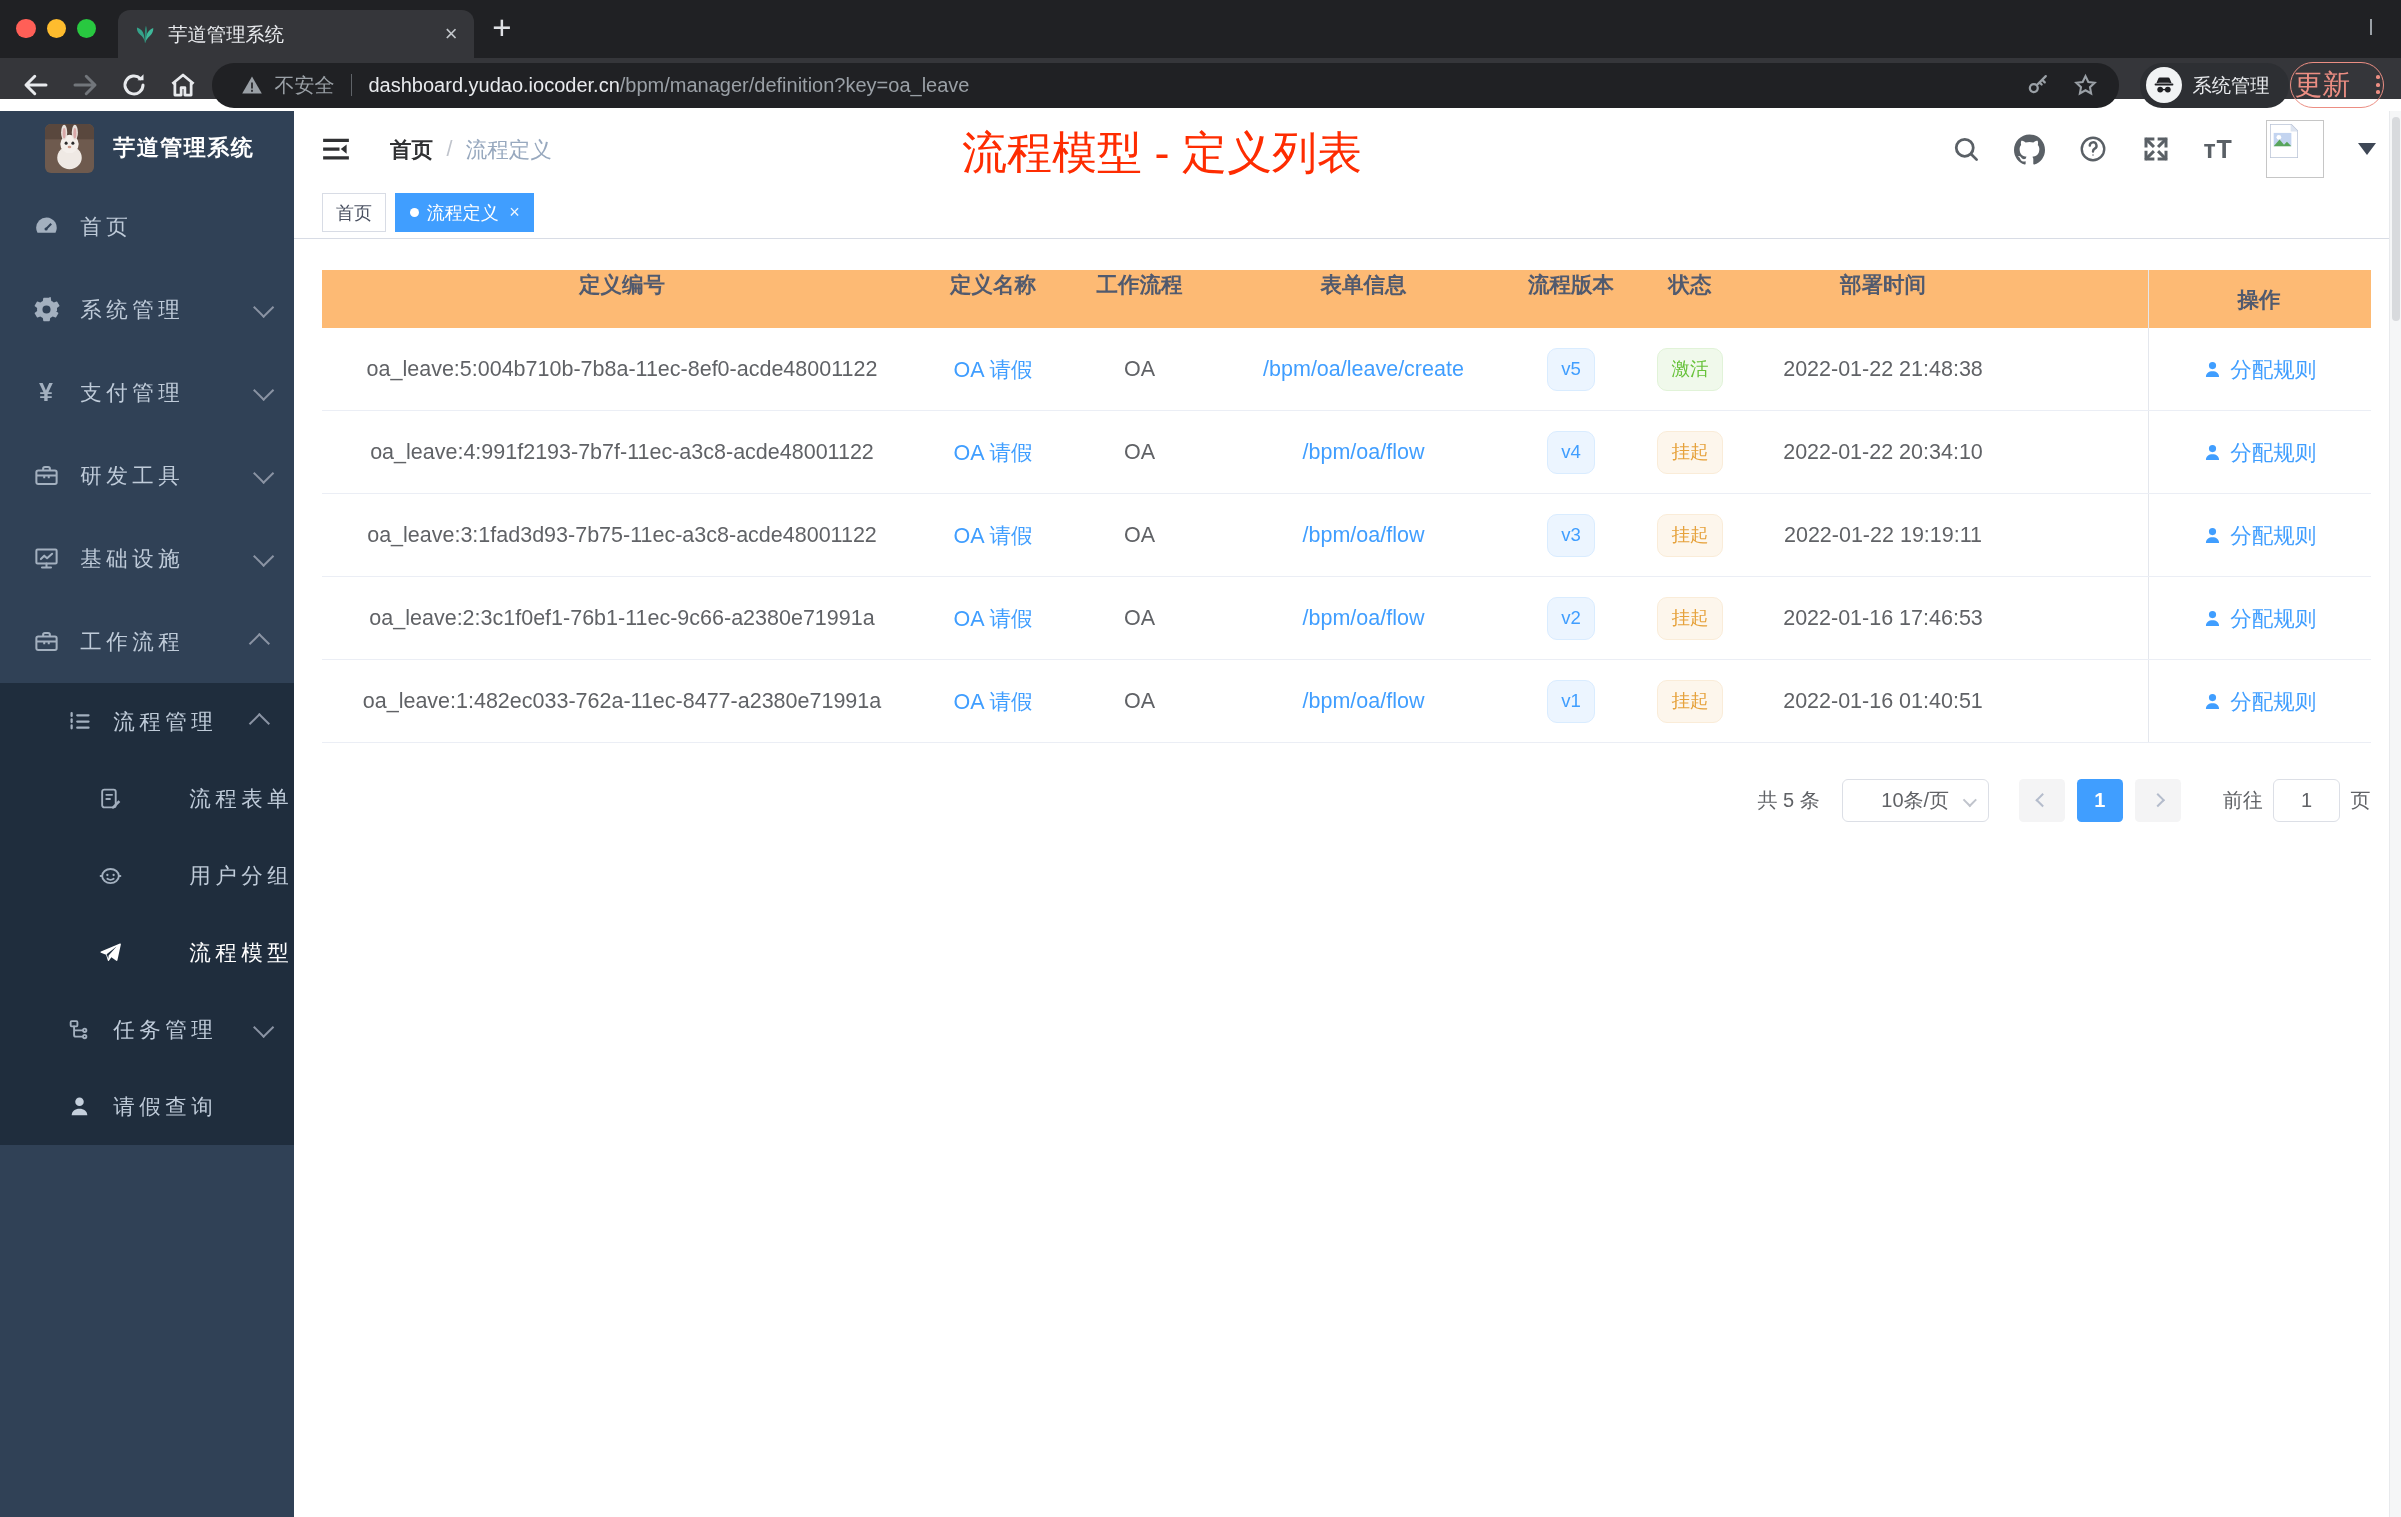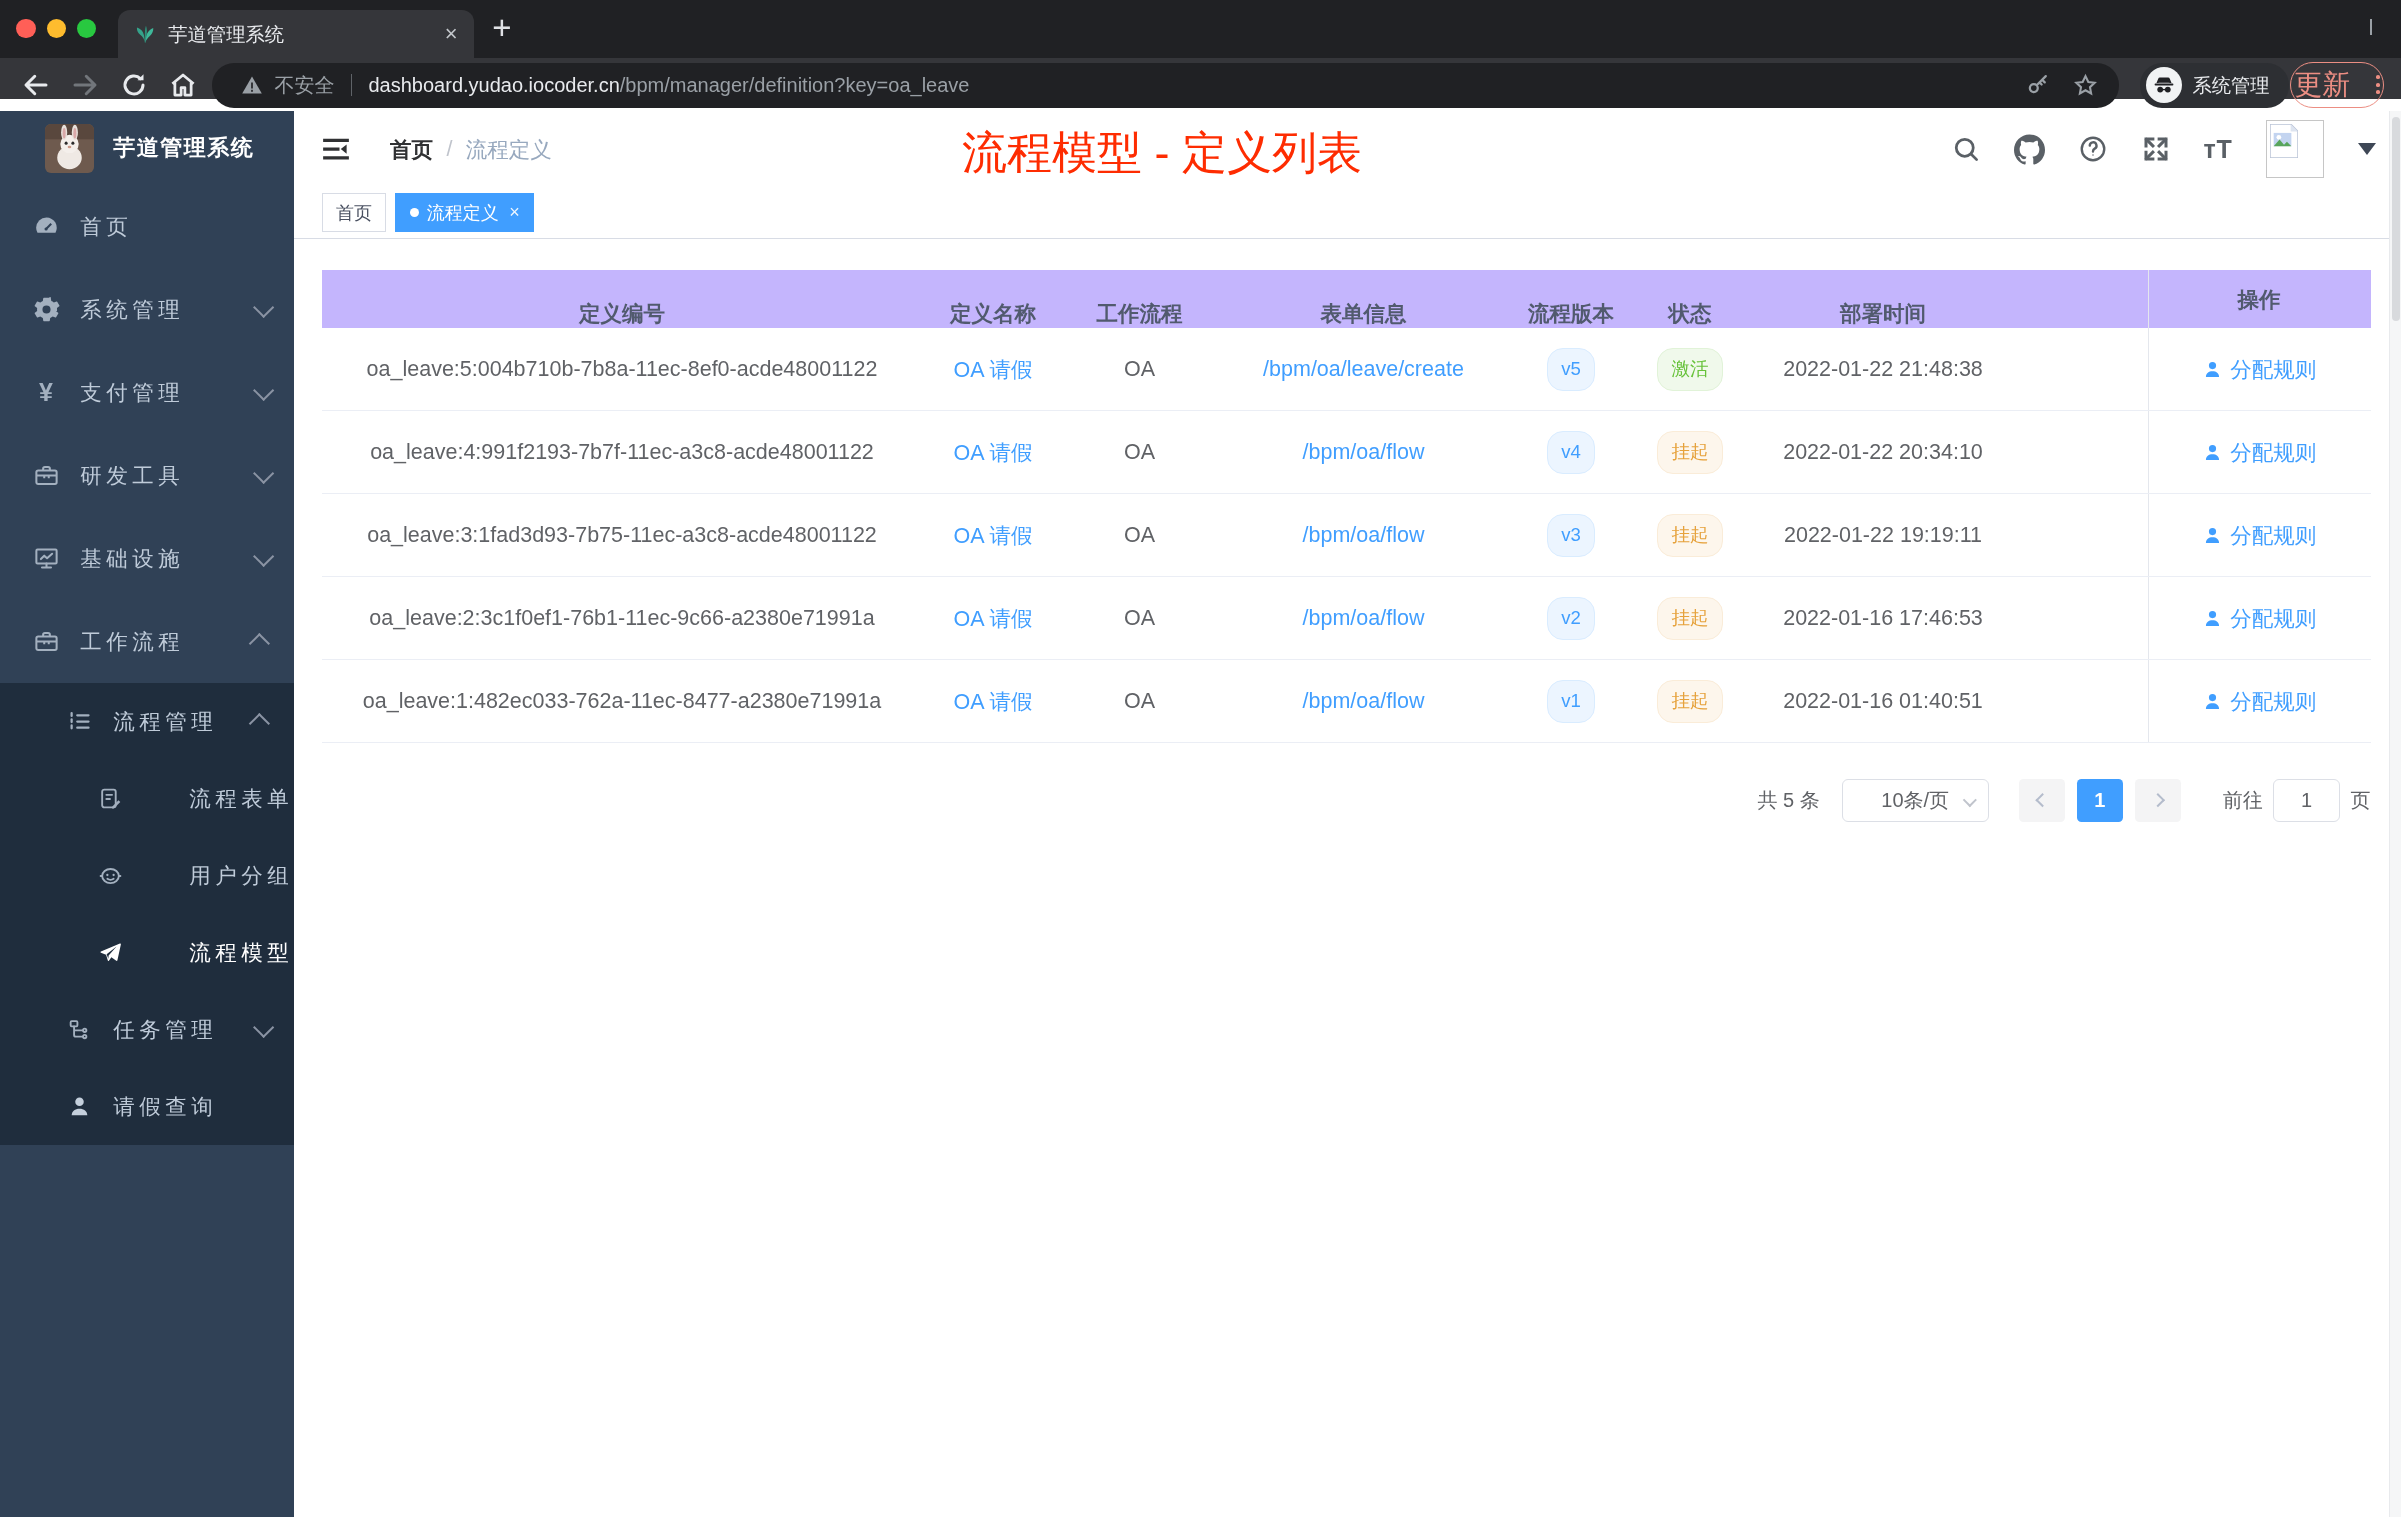--- a/index.html
+++ b/index.html
@@ -64,28 +64,28 @@
 
   .tagsview { height:52px; border-bottom:1.5px solid #d8dce5; display:flex; align-items:center; padding-left:27.5px; gap:9px; background:#fff; }
   .tag { height:39px; padding:0 13.4px; border:1.5px solid #d8dce5; background:#fff; color:#495060; font-size:18px; display:flex; align-items:center; gap:7.4px; cursor:pointer; }
   .tag.active { background:#409eff; border-color:#409eff; color:#fff; }
   .tag-dot { width:9.7px; height:9.7px; border-radius:50%; background:#fff; }
   .tag-close { font-size:18px; margin-left:3px; opacity:.9; }
 
   
   .content { padding:31px 0 0 27.5px; }
   .dtable { width:2049px; font-size:21.5px; color:#606266; }
-  .thead { display:flex; align-items:flex-end; height:58px; background:#c4b5fd; font-weight:bold; color:#515a6e; }
+  .thead { display:flex; align-items:flex-start; height:58px; background:#fdba74; font-weight:bold; color:#515a6e; }
   .trow { display:flex; align-items:center; height:83px; border-bottom:1.5px solid #ebeef5; background:#fff; }
   .cell { text-align:center; flex-shrink:0; display:flex; align-items:center; justify-content:center; }
   .c1{ width:601px; } .c2{ width:141px; } .c3{ width:152px; } .c4{ width:296px; }
   .c5{ width:119px; } .c6{ width:119px; } .c7{ width:267px; } .cf{ width:131px; }
   .c8{ width:222px; border-left:1.5px solid #e4e7ed; align-self:stretch; }
   .link { color:#409eff; cursor:pointer; }
-  .pill { height:43px; line-height:40px; padding:0 13.4px; border-radius:16px; font-size:18.6px; border:1.5px solid; display:inline-block; }
+  .pill { height:43px; line-height:40px; padding:0 13.4px; border-radius:10px; font-size:18.6px; border:1.5px solid; display:inline-block; }
   .pill.info { color:#409eff; background:#ecf5ff; border-color:#d9ecff; }
   .pill.success { color:#67c23a; background:#f0f9eb; border-color:#e1f3d8; }
   .pill.warning { color:#e6a23c; background:#fdf6ec; border-color:#faecd8; }
   .action-link { display:inline-flex; align-items:center; gap:7.4px; color:#409eff; cursor:pointer; }
 
   
   .pager { width:2049px; margin-top:36px; display:flex; justify-content:flex-end; align-items:center; font-size:20px; color:#606266; }
   .pg-total { margin-right:22px; }
   .pg-size { position:relative; width:147px; height:43px; border:1.5px solid #dcdfe6; border-radius:6px; display:flex; align-items:center; justify-content:center; margin-right:30px; color:#606266; }
   .pg-size .chev { position:absolute; right:13.4px; top:15px; width:9.7px; height:9.7px; border-color:#c0c4cc; }

